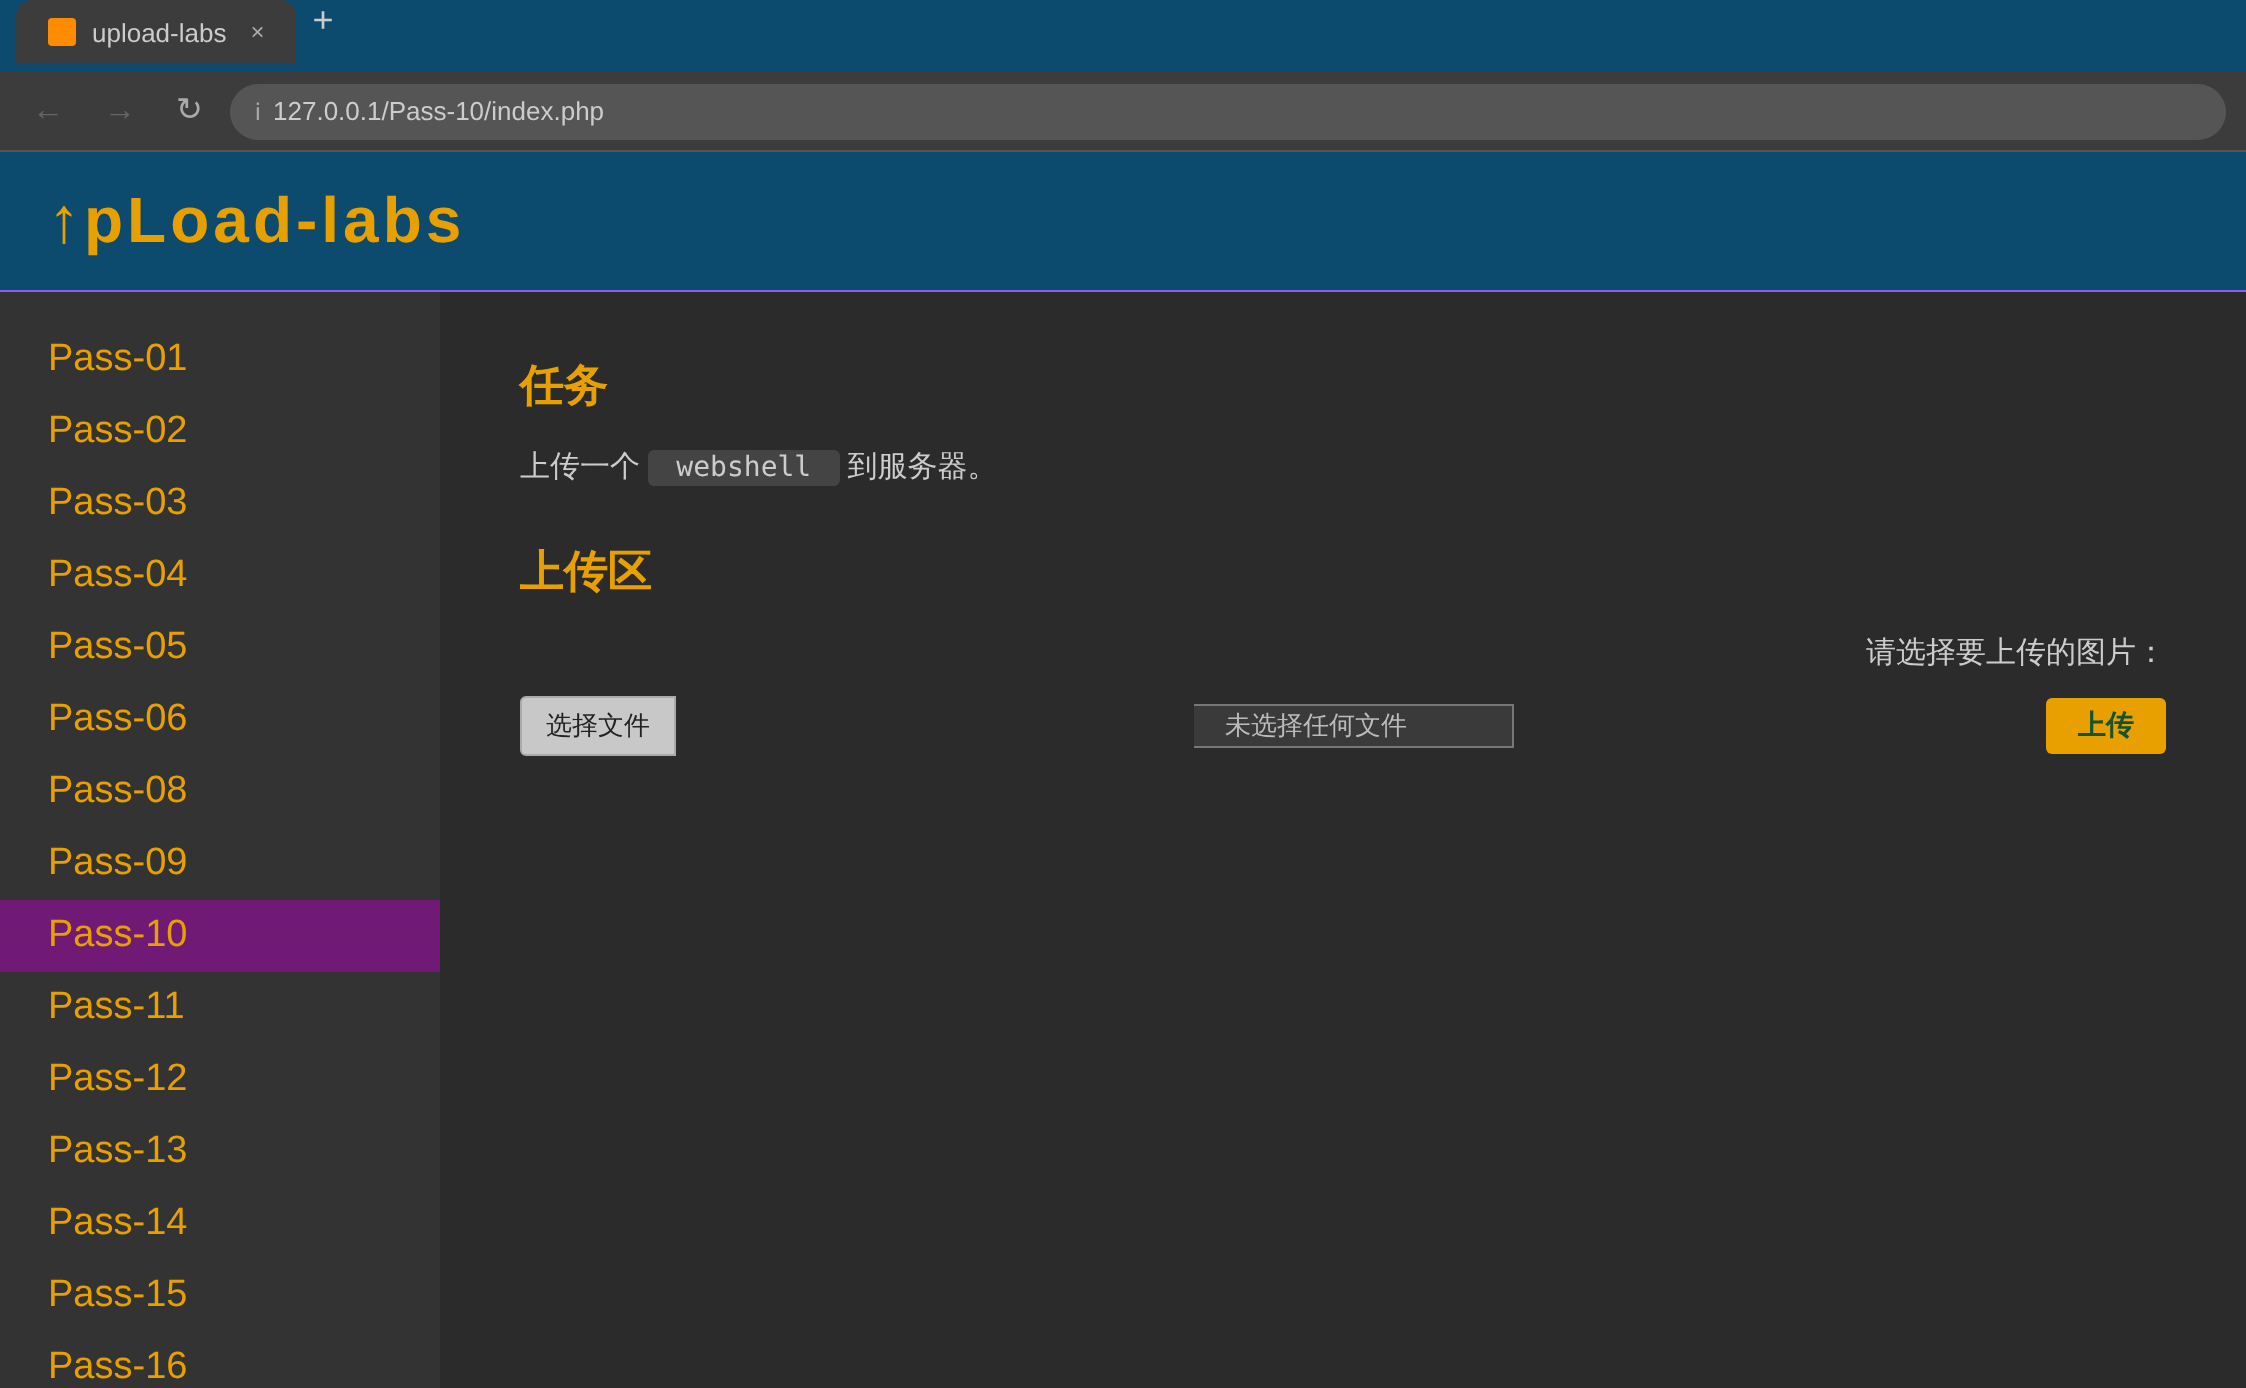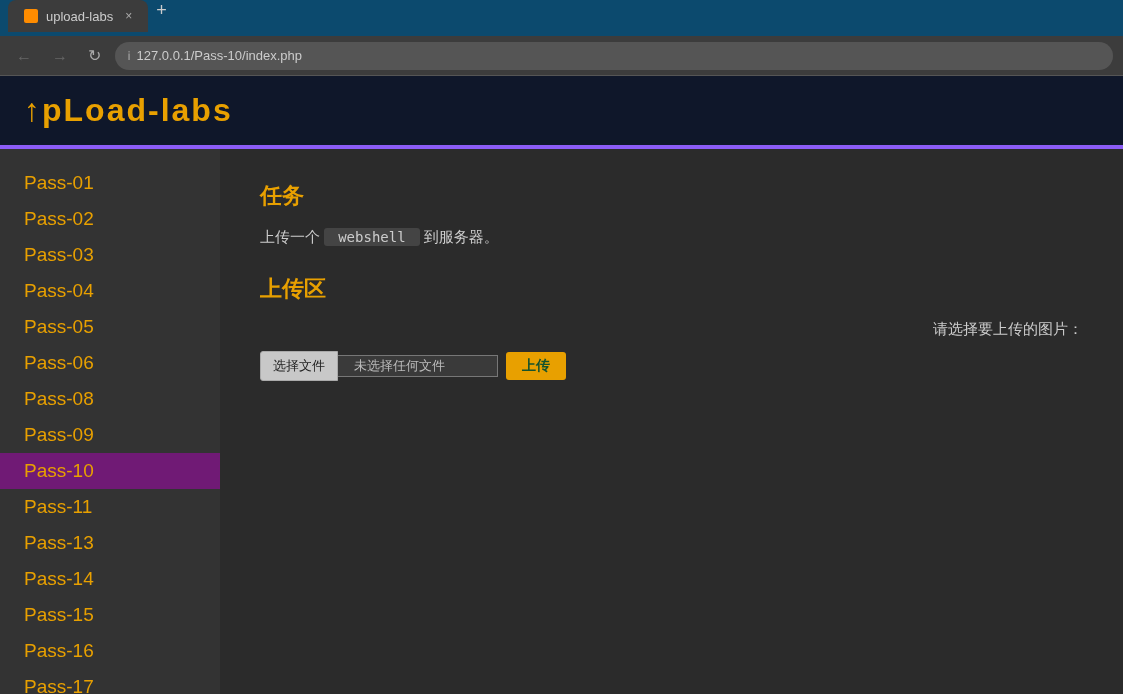--- a/index.html
+++ b/index.html
@@ -83,23 +83,23 @@
       color: #aaa;
       font-size: 12px;
     }
     .address-text {
       color: #ccc;
       font-size: 13px;
     }
 
     
     .app-header {
-      background: #0f172a;
+      background: #0c4a6e;
       padding: 16px 24px;
-      border-bottom: 4px solid #8b5cf6;
+      border-bottom: 1px solid #8b5cf6;
     }
     .app-logo {
       font-size: 32px;
       font-weight: bold;
       color: #e8a000;
       font-family: Arial, sans-serif;
       letter-spacing: 2px;
     }
 
     
@@ -169,20 +169,21 @@
       color: #ccc;
       font-size: 15px;
       margin-bottom: 12px;
       text-align: right;
     }
 
     .upload-row {
       display: flex;
       align-items: center;
       gap: 0;
+      justify-content: space-between;
     }
 
     .file-choose-btn {
       background: #c8c8c8;
       color: #222;
       border: 1px solid #aaa;
       padding: 5px 12px;
       font-size: 13px;
       cursor: pointer;
       border-radius: 3px 0 0 3px;
@@ -248,20 +249,21 @@
   <a class="sidebar-item" href="#">Pass-01</a>
       <a class="sidebar-item" href="#">Pass-02</a>
       <a class="sidebar-item" href="#">Pass-03</a>
       <a class="sidebar-item" href="#">Pass-04</a>
       <a class="sidebar-item" href="#">Pass-05</a>
       <a class="sidebar-item" href="#">Pass-06</a>
       <a class="sidebar-item" href="#">Pass-08</a>
       <a class="sidebar-item" href="#">Pass-09</a>
       <a class="sidebar-item active" href="#">Pass-10</a>
       <a class="sidebar-item" href="#">Pass-11</a>
+      <a class="sidebar-item" href="#">Pass-12</a>
       <a class="sidebar-item" href="#">Pass-13</a>
       <a class="sidebar-item" href="#">Pass-14</a>
       <a class="sidebar-item" href="#">Pass-15</a>
       <a class="sidebar-item" href="#">Pass-16</a>
       <a class="sidebar-item" href="#">Pass-17</a>
       <a class="sidebar-item" href="#">Pass-18</a>
     </nav>
 
   <div class="main-content">
     <div class="section-title">任务</div>

